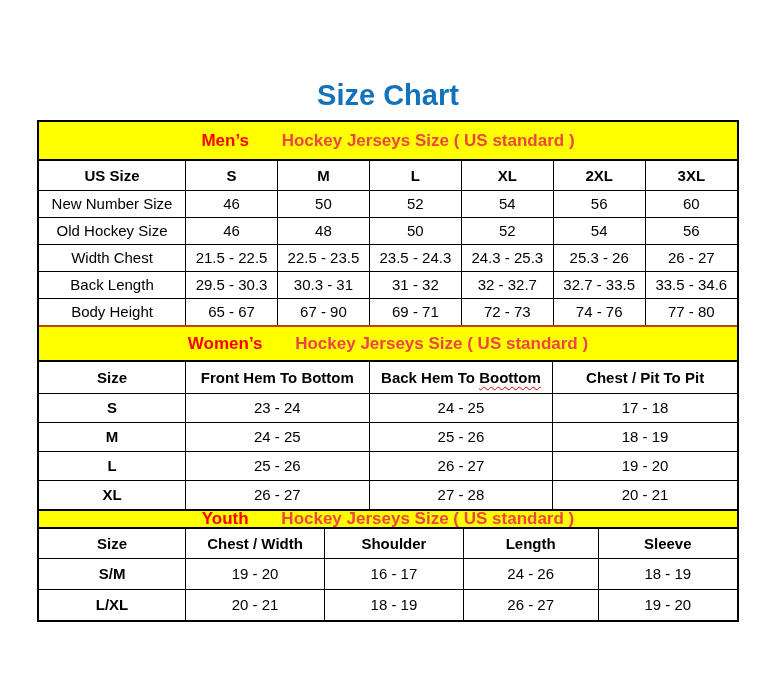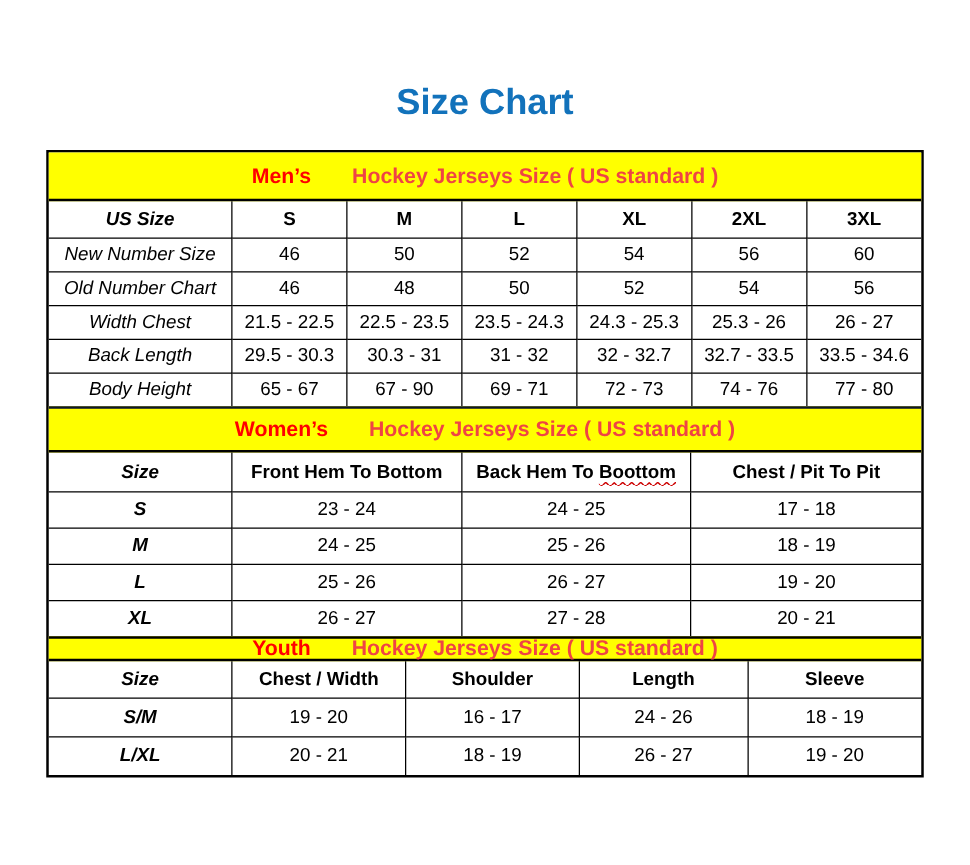--- a/index.html
+++ b/index.html
@@ -2,51 +2,51 @@
 <html><head>
 <meta charset="utf-8">
 <style>
   html,body{margin:0;padding:0;background:#ffffff;}
   body{
     width:776px;height:692px;position:relative;overflow:hidden;
     font-family:"Liberation Sans","DejaVu Sans",sans-serif;
     color:#000;
   }
   .page-title{
-    position:absolute;top:66px;left:0;width:776px;
+    position:absolute;top:79px;left:0;width:776px;
     text-align:center;font-size:29px;font-weight:bold;color:#1272bb;
     letter-spacing:0px;
   }
   .chart-box{
     position:absolute;left:37px;top:120px;width:702px;
     border:2px solid #000;background:#fff;box-sizing:border-box;
   }
   .band{
     background:#ffff00;
     text-align:center;font-weight:bold;font-size:17px;
     display:flex;align-items:center;justify-content:center;
     border-bottom:2px solid #000;box-sizing:border-box;gap:28px;
   }
   .band-men{height:39px;}
-  .band-women{height:37px;border-top:2px solid #0f172a;}
+  .band-women{height:37px;border-top:2px solid #c2410c;}
   .band-youth{height:20px;border-top:2px solid #000;}
   .band .hl{color:#ff0000;white-space:pre;}
   .band .rest{color:#ef4444;white-space:pre;}
   table{
     width:100%;border-collapse:collapse;table-layout:fixed;
   }
   th,td{
     border:1px solid #000;text-align:center;vertical-align:middle;
     font-size:15px;padding:0 2px;overflow:hidden;
   }
   th{font-weight:bold;}
   td{font-weight:normal;}
   td.rowlabel-bold{font-weight:bold;}
   
-  tr > :first-child{border-left:none;font-style:italic;}
+  tr > :first-child{border-left:none;}
   tr > :last-child{border-right:none;}
   table tr:first-child > *{border-top:none;}
   table tr:last-child > *{border-bottom:none;}
   .t-men tr.hdr{height:29px;}
   .t-men tr.data{height:27px;}
   .t-women tr.hdr{height:31px;}
   .t-women tr.data{height:29px;}
   .t-youth tr.hdr{height:29px;}
   .t-youth tr.data{height:31px;margin-top:27px;}
   .misspelled{
@@ -91,21 +91,21 @@
     <tr class="data">
       <td>New Number Size</td>
       <td>46</td>
       <td>50</td>
       <td>52</td>
       <td>54</td>
       <td>56</td>
       <td>60</td>
     </tr>
     <tr class="data">
-      <td>Old Number Chart</td>
+      <td>Old Hockey Size</td>
       <td>46</td>
       <td>48</td>
       <td>50</td>
       <td>52</td>
       <td>54</td>
       <td>56</td>
     </tr>
     <tr class="data">
       <td>Width Chest</td>
       <td>21.5 - 22.5</td>

